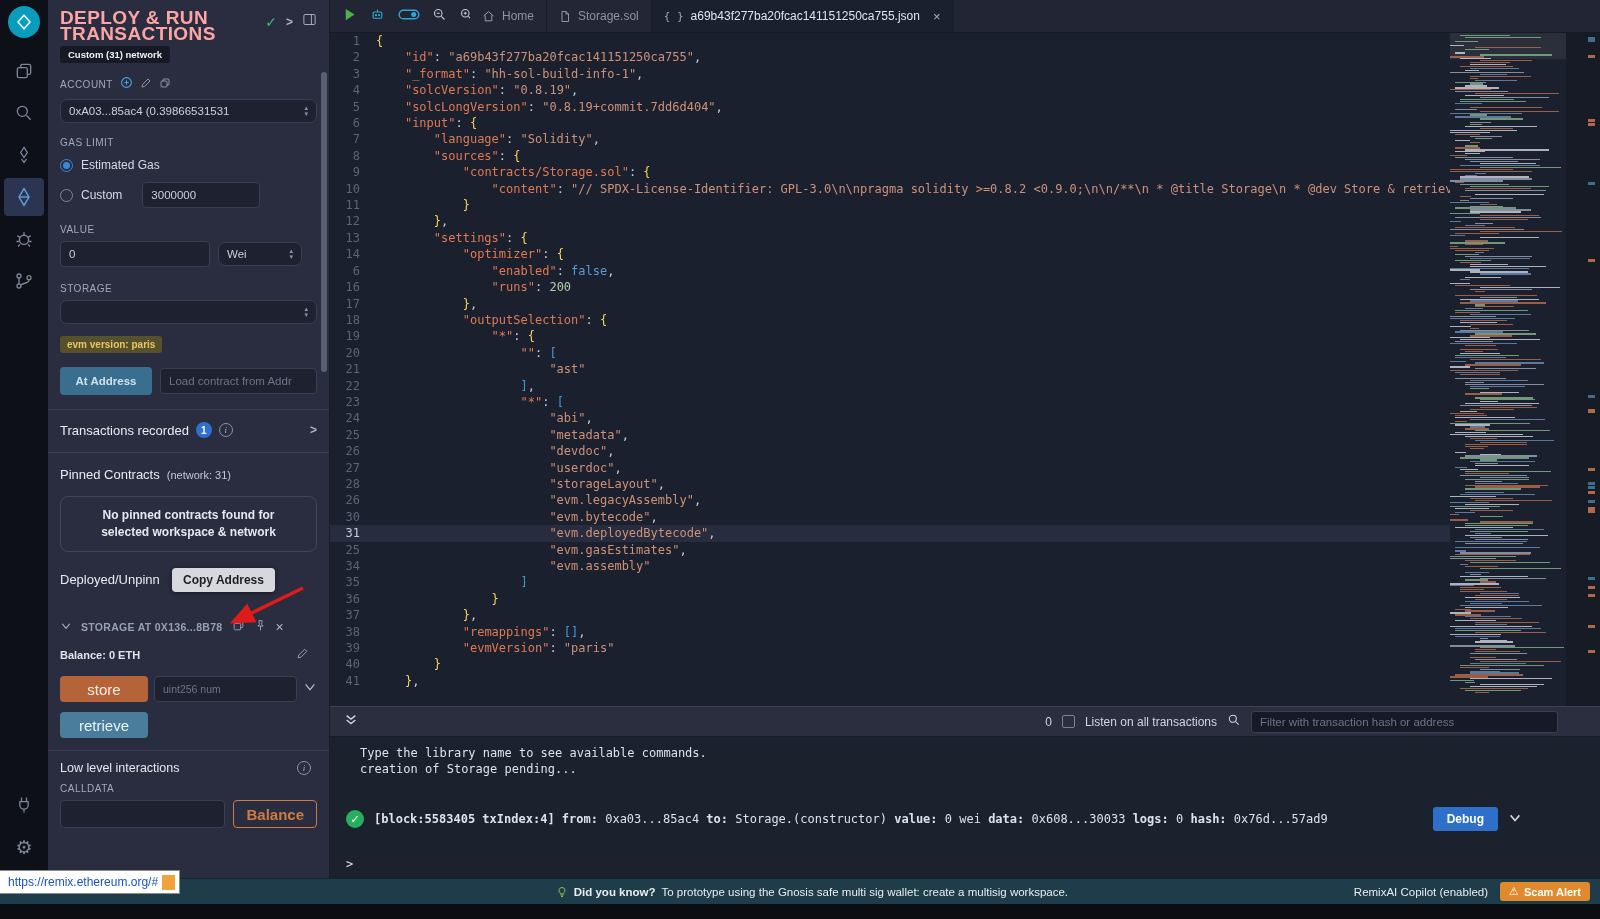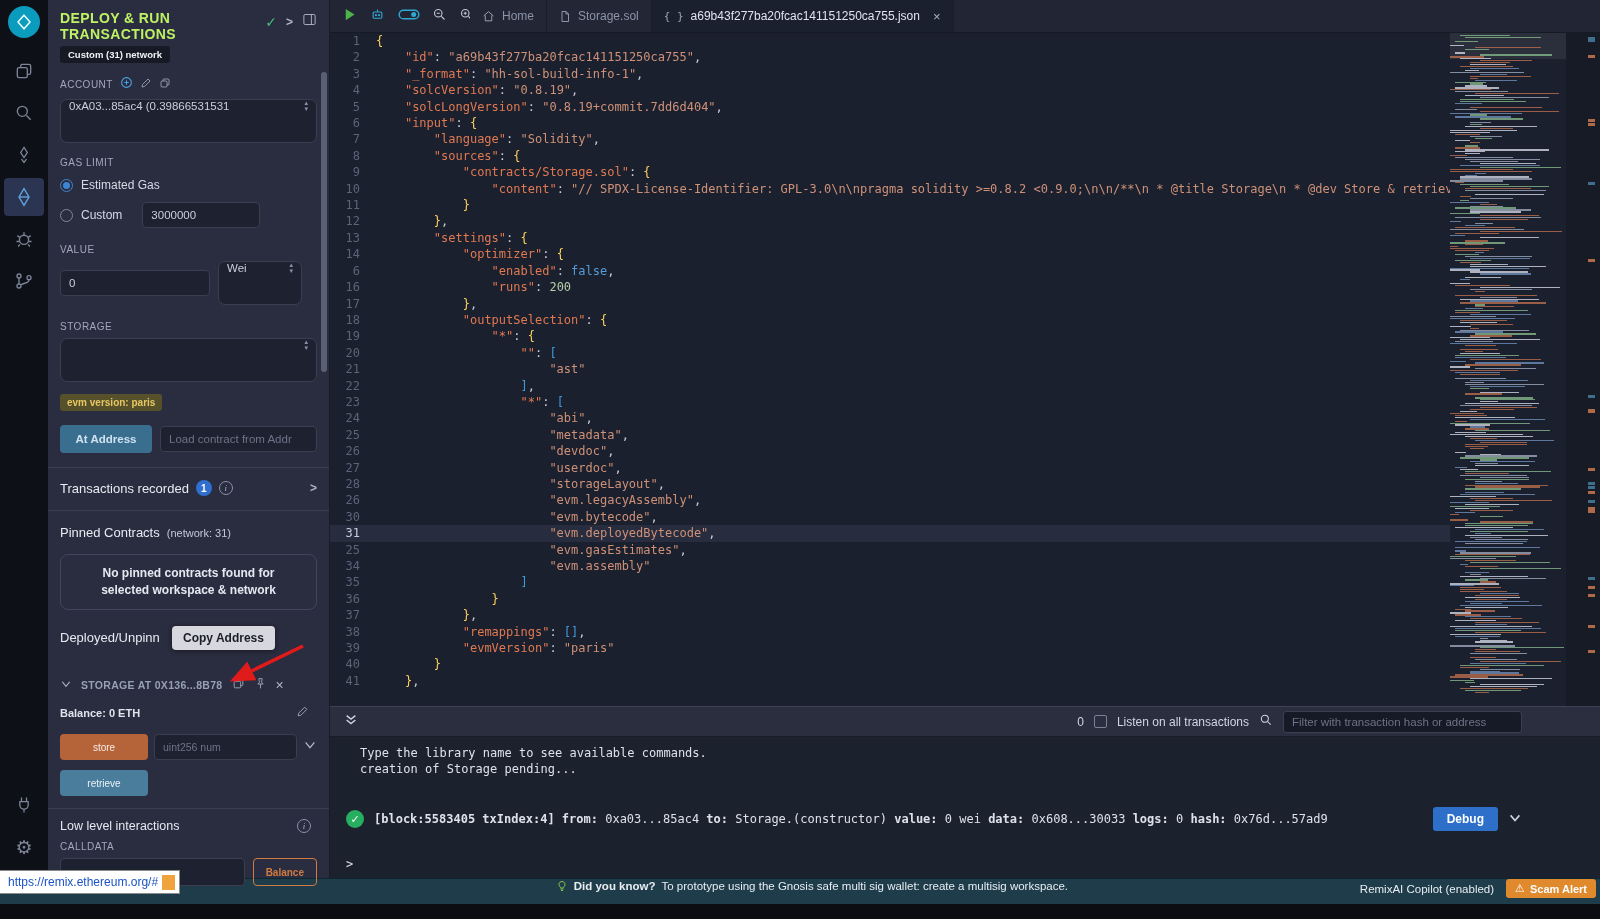--- a/index.html
+++ b/index.html
@@ -13,40 +13,40 @@
   .ib-item{width:40px;height:38px;display:flex;align-items:center;justify-content:center;color:#7c8597;border-radius:4px;margin-bottom:4px;cursor:pointer}
   .ib-item svg{stroke:#7c8597;fill:none;stroke-width:1.6}
   .ib-item.active{background:#2b3552}
   .ib-item.active svg{stroke:#62a5e0}
   .ib-spacer{flex:1}
   .gear-glyph{font-size:19px;line-height:1;color:#7c8597;font-family:"DejaVu Sans",sans-serif}
 
   
   .sidepanel{width:282px;background:#2a2c3f;color:#d5dae6;position:relative;border-right:1px solid #1a1d27;padding:10px 12px 0 12px;flex:none}
   .panel-head{display:flex;align-items:flex-start}
-  .panel-title{font-size:14px;font-weight:bold;letter-spacing:.4px;color:#bef264;line-height:16px}
+  .panel-title{font-size:19px;font-weight:bold;letter-spacing:.4px;color:#fca5a5;line-height:16px}
   .panel-head-icons{margin-left:auto;display:flex;align-items:center;gap:9px;padding-top:2px}
   .check-glyph{color:#3fbf7f;font-size:14px;font-weight:bold;font-family:"DejaVu Sans",sans-serif}
   .chev-text{color:#aeb6c6;font-size:12px;font-weight:bold}
   .net-badge{display:inline-block;background:#171a24;color:#eef1f6;font-size:9.5px;font-weight:bold;padding:3px 8px;border-radius:3px;margin-top:4px}
   .flabel{font-size:10px;color:#a2a8bd;letter-spacing:.5px}
   .label-row{display:flex;align-items:center;gap:7px;margin-top:12px}
-  .sel{background:#1e2230;border:1px solid #3a3e50;border-radius:7px;height:44px;display:flex;align-items:flex-start;padding:0 8px;margin-top:6px;cursor:pointer}
+  .sel{background:#1e2230;border:1px solid #3a3e50;border-radius:7px;height:24px;display:flex;align-items:center;padding:0 8px;margin-top:6px;cursor:pointer}
   .sel-text{font-size:11.5px;color:#c9cfdd;white-space:nowrap;overflow:hidden;flex:1}
   .stepper{display:flex;flex-direction:column;line-height:6px;font-size:7px;color:#8a93a8;margin-left:4px;font-family:"DejaVu Sans",sans-serif}
   .radio-row{display:flex;align-items:center;gap:8px;margin-top:10px}
   .radio{width:13px;height:13px;border-radius:50%;border:1.5px solid #7f8798;flex:none;position:relative;cursor:pointer}
   .radio.checked{border-color:#3e86d4}
   .radio.checked::after{content:"";position:absolute;inset:2px;border-radius:50%;background:#3e86d4}
   .radio-label{font-size:12px;color:#d5dae6}
   .tinput{background:#1e2230;border:1px solid #3a3e50;border-radius:4px;height:26px;color:#c9cfdd;font-size:11.5px;padding:0 8px;outline:none;font-family:"Liberation Sans",sans-serif}
   .tinput::placeholder{color:#6b7386}
   .row{display:flex;align-items:center;gap:8px}
   .evm-badge{display:inline-block;margin-top:12px;background:var(--evm-badge-bg,#56512b);color:var(--evm-badge-text,#e7c763);font-size:10px;font-weight:bold;padding:3px 7px;border-radius:3px}
-  .btn{border:none;border-radius:4px;font-size:10px;cursor:pointer;font-family:"Liberation Sans",sans-serif}
+  .btn{border:none;border-radius:4px;font-size:15px;cursor:pointer;font-family:"Liberation Sans",sans-serif}
   .btn-at{background:var(--at-address-blue,#3a6e8f);color:#cfe2ef;width:92px;height:28px;font-weight:bold;font-size:11.5px}
   .divider{height:1px;background:#3a3e50;margin:14px -12px 0 -12px}
   .sec-head{display:flex;align-items:center;gap:7px;margin-top:12px;font-size:13px;color:#e8ebf2}
   .count-badge{width:16px;height:16px;border-radius:50%;background:#2f6fd0;color:#fff;font-size:10px;display:flex;align-items:center;justify-content:center;font-weight:bold}
   .info-circ{width:14px;height:14px;border-radius:50%;border:1px solid #8a93a8;color:#aab2c4;font-size:9px;display:flex;align-items:center;justify-content:center;font-style:italic;font-family:"Liberation Serif",serif}
   .pin-empty{margin-top:14px;border:1px solid #42465a;border-radius:8px;padding:10px 20px;text-align:center;font-size:12px;font-weight:bold;color:#e4e8f0;line-height:17px}
   .deployed-row{position:relative;margin-top:20px;font-size:13px;color:#e8ebf2;height:20px}
   .tooltip{position:absolute;left:112px;top:-4px;background:#d6d8dd;color:#1c1e26;font-size:12px;font-weight:bold;padding:5px 11px;border-radius:4px;white-space:nowrap;box-shadow:0 1px 5px rgba(0,0,0,.45);z-index:6}
   .red-arrow{position:absolute;left:95px;top:2px;overflow:visible;z-index:7;pointer-events:none}
   .contract-head{display:flex;align-items:center;gap:9px;margin-top:26px}
@@ -87,32 +87,32 @@
   .mm-bar{height:1.2px;margin-bottom:.75px;opacity:.85}
   .mm-slider{position:absolute;left:0;right:0;top:0;height:26px;background:rgba(255,255,255,.07)}
   .ruler{position:absolute;top:0;bottom:0;right:0;width:34px;background:#171b26}
   .ru-tick{position:absolute;right:5px;width:7px;height:3px}
 
   
   .terminal{height:172px;flex:none;display:flex;flex-direction:column;border-top:1px solid #3c4254;background:#1c212e}
   .term-bar{height:30px;background:#2a2e3e;border-bottom:1px solid #1a1d27;display:flex;align-items:center;padding:0 14px;gap:10px;flex:none}
   .term-bar-label{font-size:12px;color:#cfd5e2}
   .checkbox{width:13px;height:13px;border:1px solid #7a8194;border-radius:2px;background:transparent;cursor:pointer}
-  .filter-input{width:239px;height:22px;background:#161a26;border:1px solid #3a4052;border-radius:3px;color:#c9cfdd;font-size:11.5px;padding:0 8px;outline:none;margin-right:64px}
+  .filter-input{width:307px;height:22px;background:#161a26;border:1px solid #3a4052;border-radius:3px;color:#c9cfdd;font-size:11.5px;padding:0 8px;outline:none;margin-right:28px}
   .filter-input::placeholder{color:#6b7386}
   .term-body{flex:1;font-family:"DejaVu Sans Mono",monospace;font-size:12px;color:#dde1ea;padding:8px 0 0 16px;position:relative}
   .term-line{margin-left:14px;line-height:16px}
   .tx-row{display:flex;align-items:center;gap:10px;margin-top:30px;padding-right:78px}
   .tx-check{width:18px;height:18px;border-radius:50%;background:var(--success-green,#27ae60);color:#fff;font-size:11px;display:flex;align-items:center;justify-content:center;flex:none;font-family:"DejaVu Sans",sans-serif}
   .tx-text{white-space:nowrap;overflow:hidden;flex:1}
   .btn-debug{background:var(--accent-blue,#2d6fc9);color:#fff;height:24px;padding:0 14px;font-weight:bold;border-radius:3px;font-size:12px;flex:none}
   .prompt-line{margin-top:26px;color:#dde1ea}
 
   
-  .statusbar{height:26px;background:#1e3c49;border-top:1px solid #0d2630;display:flex;align-items:flex-start;padding:0 4px;color:#e8ecf2;font-size:11.5px}
+  .statusbar{height:26px;background:#1e3c49;border-top:1px solid #0d2630;display:flex;align-items:center;padding:0 10px;color:#e8ecf2;font-size:11.5px}
   .sb-left{width:260px;flex:none}
   .sb-center{flex:1;display:flex;align-items:center;justify-content:center;gap:6px;white-space:nowrap}
   .sb-right{display:flex;align-items:center;gap:12px;flex:none}
   .scam-badge{background:var(--scam-orange,#e0892d);color:#fff;font-weight:bold;font-size:11px;padding:3px 9px;border-radius:3px;display:flex;align-items:center;gap:5px}
   .warn-glyph{font-family:"DejaVu Sans",sans-serif}
   .bottom-strip{height:15px;background:#0b0d12}
   .url-overlay{position:absolute;left:0;top:870px;height:24px;background:#ffffff;border:1px solid #8b8b8b;border-left:none;display:flex;align-items:center;padding:0 4px 0 8px;z-index:20}
   .url-text{color:#1a53c9;font-size:12px}
   .url-mark{width:13px;height:15px;background:#f0a23c;display:inline-block;margin-left:4px}
 </style>

